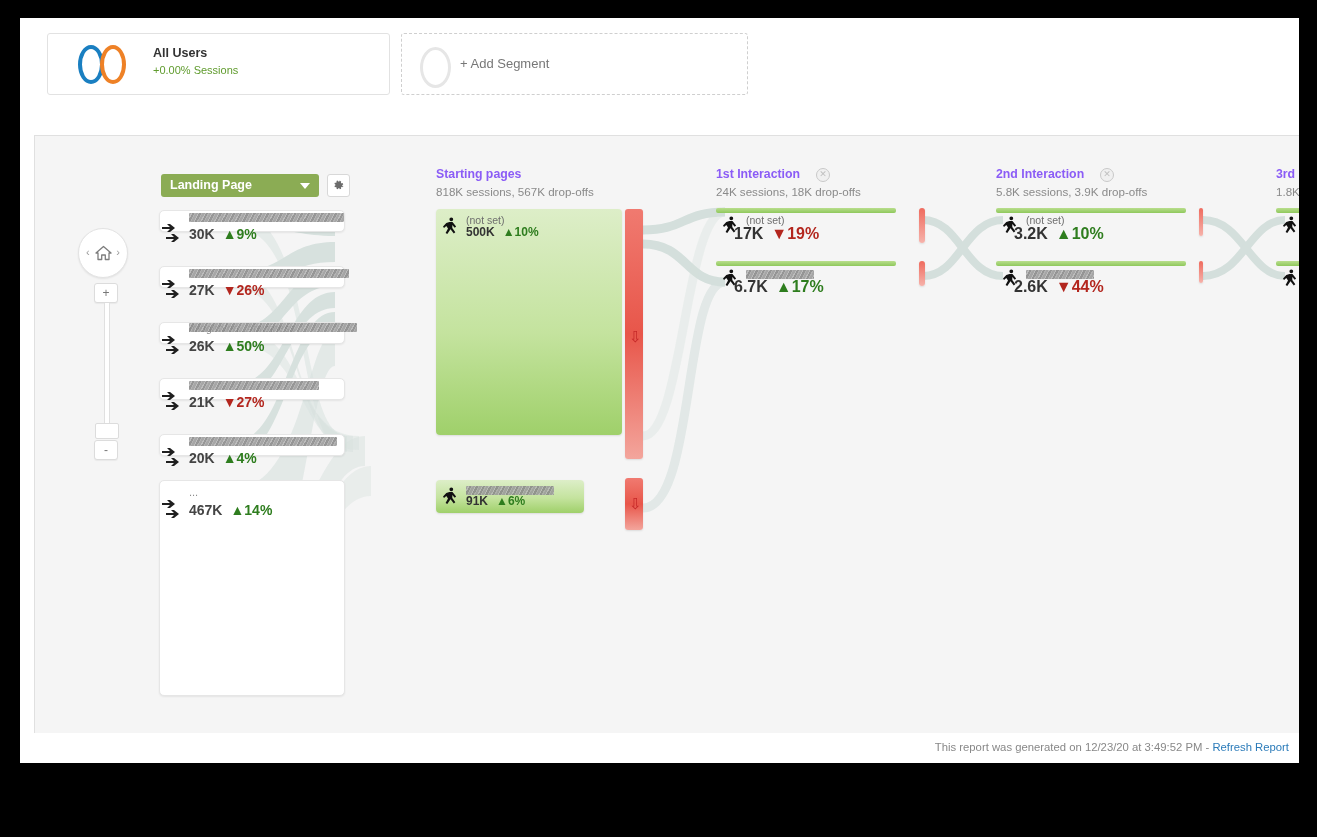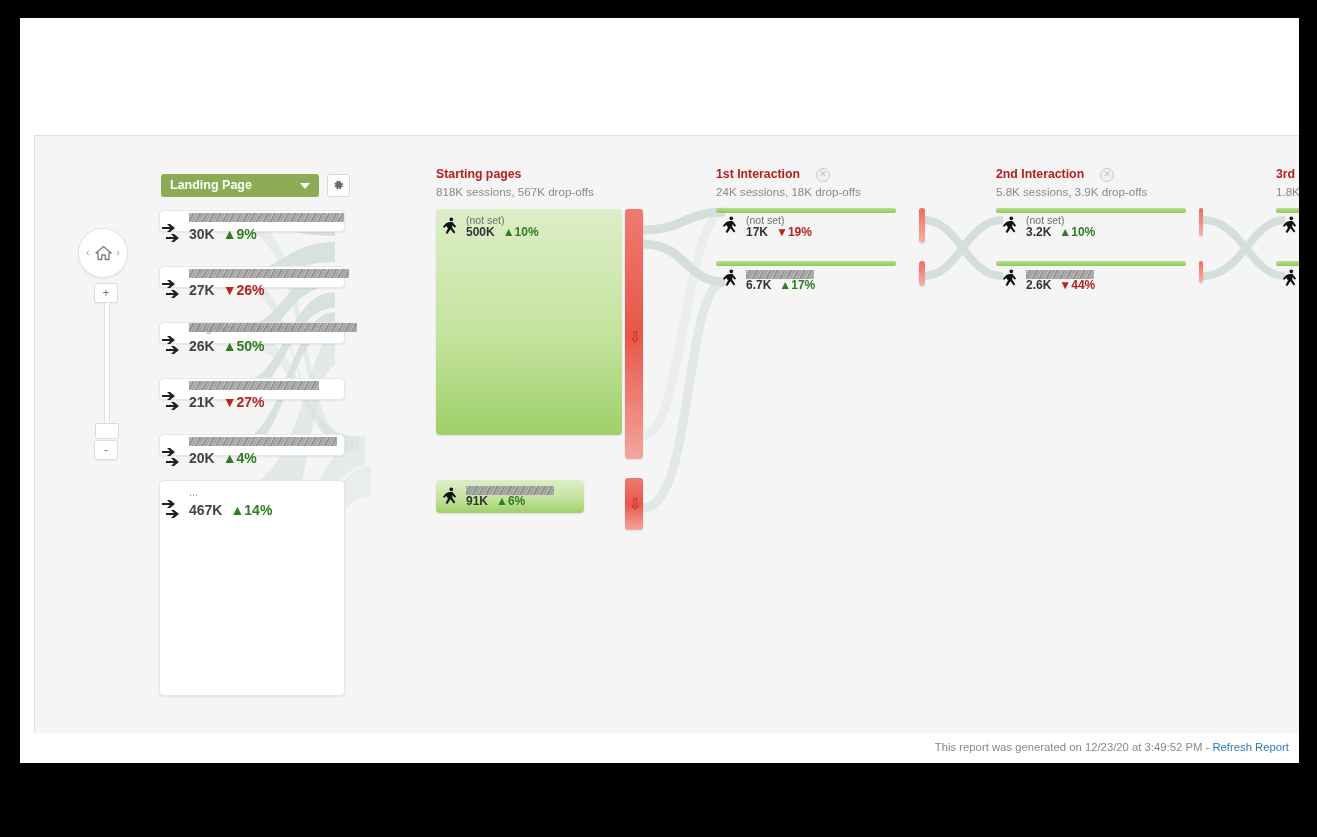--- a/index.html
+++ b/index.html
@@ -49,21 +49,21 @@
 
   
   .dimsel{position:absolute;left:126px;top:38px;width:158px;height:23px;background:#8bac54;border-radius:3px;
           color:#fff;font-size:12.5px;font-weight:bold;line-height:23px;padding-left:9px;box-sizing:border-box;}
   .dimsel .caret{position:absolute;right:9px;top:9px;border-left:5px solid transparent;border-right:5px solid transparent;border-top:6px solid #fff;}
   .gear{position:absolute;left:292px;top:38px;width:23px;height:23px;background:#fff;border:1px solid #d8d8d8;border-radius:3px;
         display:flex;align-items:center;justify-content:center;box-sizing:border-box;}
 
   
   .colhdr{position:absolute;}
-  .colhdr .t{font-size:12.3px;font-weight:bold;color:#b91c1c;line-height:15px;}
+  .colhdr .t{font-size:12.3px;font-weight:bold;color:#8b5cf6;line-height:15px;}
   .colhdr .s{font-size:11.6px;color:#8a8a8a;line-height:16px;margin-top:2px;}
   .colhdr .x{position:absolute;top:1px;width:12px;height:12px;border-radius:50%;border:1px solid #c9c9c9;color:#c0c0c0;
              font-size:9px;line-height:11px;text-align:center;background:#f0f0f0;}
 
   
   .srcbox{position:absolute;left:124px;background:#fff;border:1px solid #e6e6e6;border-radius:5px;
           box-shadow:0 1px 2px rgba(0,0,0,.07);box-sizing:border-box;}
   .srcrow{position:absolute;left:124px;height:30px;}
   .arrows{position:absolute;left:1px;top:3px;width:24px;height:24px;}
   .srclabel{position:absolute;left:30px;top:-8px;font-size:11px;color:#666;white-space:nowrap;}
@@ -79,38 +79,54 @@
          box-shadow:0 1px 2px rgba(0,0,0,.10);}
   .fnode .ped{position:absolute;left:7px;top:8px;}
   .fnode .lab{position:absolute;left:30px;top:5px;font-size:10.5px;color:#6e6e6e;white-space:nowrap;}
   .fnode .stat{position:absolute;left:30px;top:16px;font-size:12px;font-weight:bold;color:#333;white-space:nowrap;}
 
   
   .tnode{position:absolute;}
   .tnode .bar{position:absolute;left:0;top:0;height:5px;border-radius:2px;background:linear-gradient(180deg,#b9de8d,#8fc85c);}
   .tnode .ped{position:absolute;left:7px;top:8px;}
   .tnode .lab{position:absolute;left:30px;top:6px;font-size:10.5px;color:#6e6e6e;white-space:nowrap;}
-  .tnode .stat{position:absolute;left:30px;top:17px;font-size:12px;font-weight:bold;color:#333;white-space:nowrap;}
+  .tnode .stat{position:absolute;left:18px;top:17px;font-size:16px;font-weight:bold;color:#333;white-space:nowrap;}
 
   
   .drop{position:absolute;border-radius:3px;background:linear-gradient(180deg,#f07a70 0%,#e8564a 50%,#f3a59c 100%);
         box-shadow:0 1px 2px rgba(0,0,0,.10);}
   .drop.thin{background:linear-gradient(180deg,#ef6b5e,#f6b2aa);}
   .droparrow{position:absolute;color:#c62828;font-size:15px;line-height:1;}
 
   .footer{position:absolute;left:14px;top:715px;width:1265px;height:30px;background:#fff;}
   .footer .txt{position:absolute;right:10px;top:8px;font-size:11.3px;color:#888;}
   .footer .txt a{color:#2b7bb9;text-decoration:none;}
   svg{display:block;}
 </style>
 </head>
 <body>
 
 <div class="screen">
 
+  <div class="segbar">
+    <div class="seg seg-allusers">
+      <div class="seg-rings">
+        <div class="ring blue"></div>
+          <div class="ring orange"></div>
+      </div>
+      <div class="seg-txt">
+        <div class="seg-title">All Users</div>
+        <div class="seg-sub">+0.00% Sessions</div>
+      </div>
+    </div>
+    <div class="seg seg-add">
+      <div class="seg-add-ring"></div>
+      <div class="seg-add-label">+ Add Segment</div>
+    </div>
+  </div>
 
 
   <div class="canvas">
 
     <div class="navpuck">
       <span class="chev l">‹</span>
       <div class="home">
         <svg width="17" height="16" viewBox="0 0 17 16" aria-hidden="true">
           <path d="M8.5 1.5 L16 8 L14 8 L14 14.5 L10.3 14.5 L10.3 10 L6.7 10 L6.7 14.5 L3 14.5 L3 8 L1 8 Z" fill="none" stroke="#7d7d7d" stroke-width="1.3" stroke-linejoin="round"></path>
         </svg>

